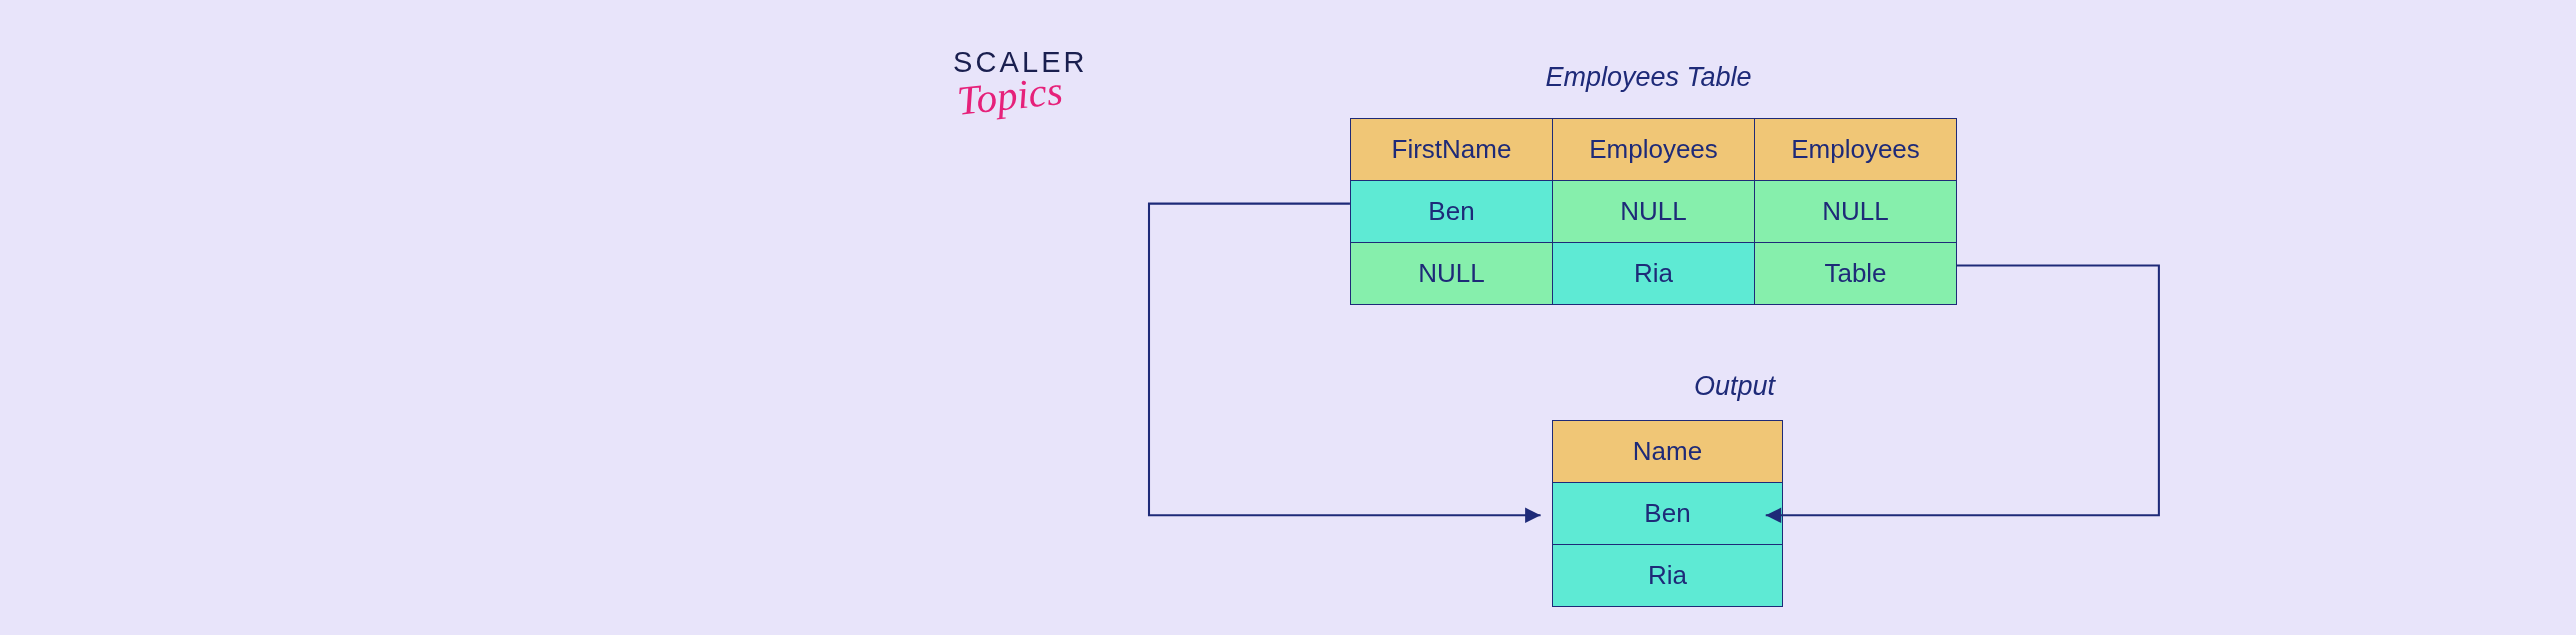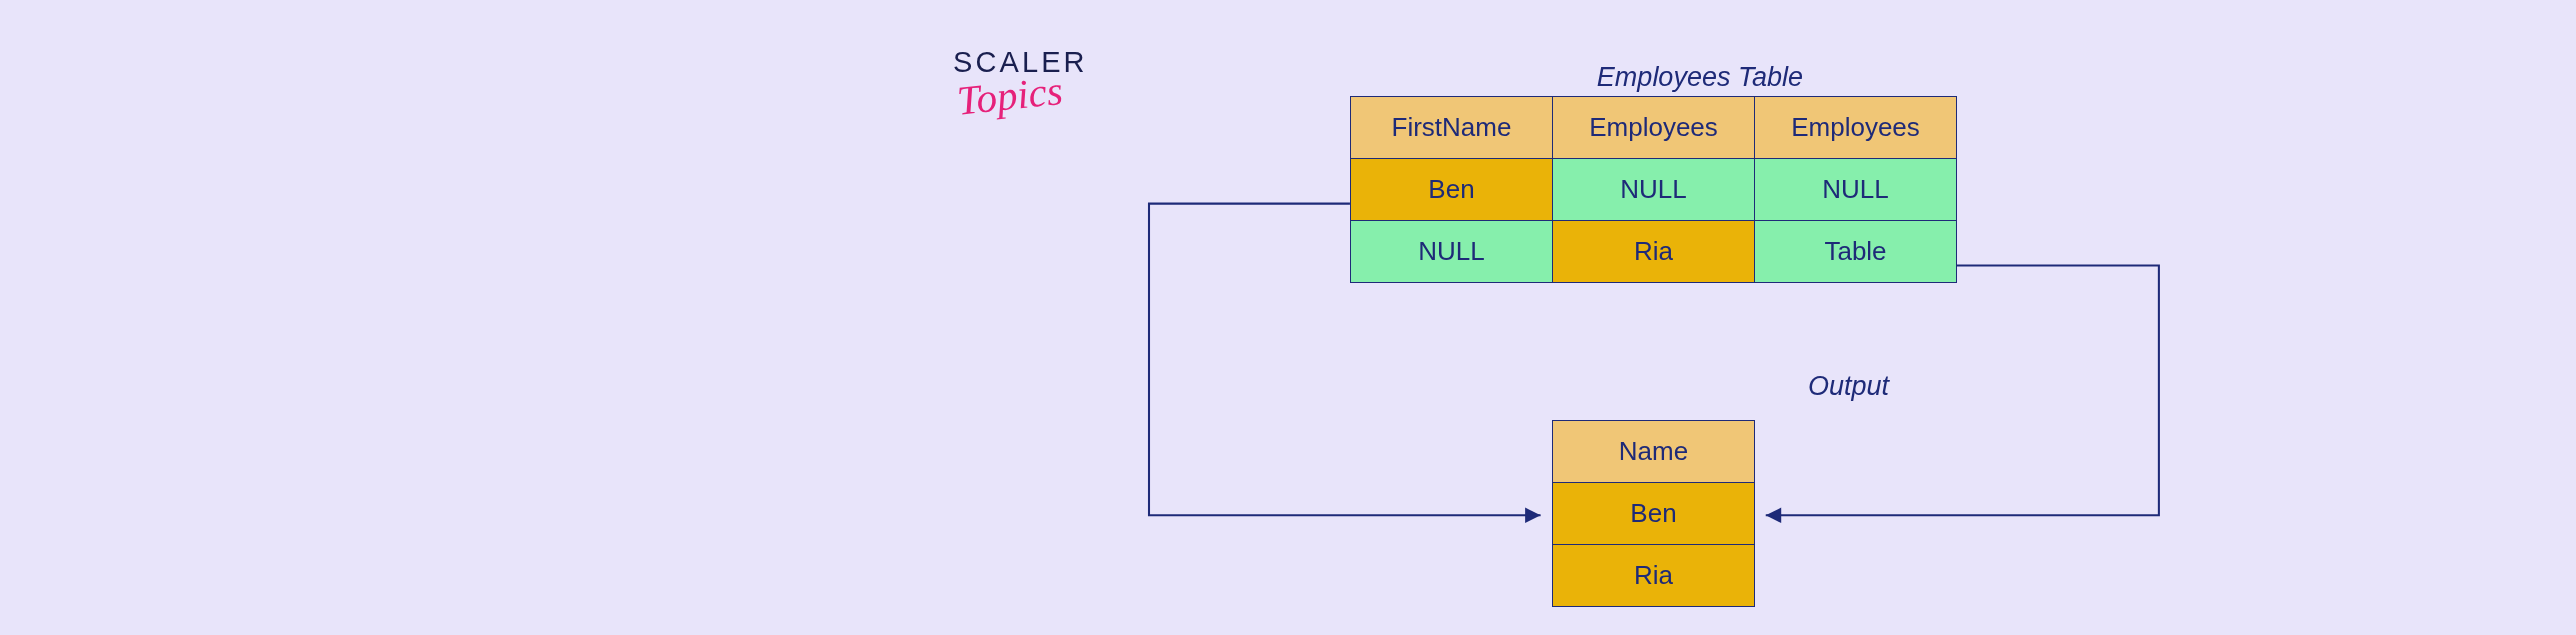--- a/index.html
+++ b/index.html
@@ -36,38 +36,38 @@
     margin-top: -9.3px;
     margin-left: 4.1px;
     transform: rotate(-6deg);
     font-style: italic;
   }
   .title {
     position: absolute;
     font-style: italic;
     color: #1e2a78;
     font-size: 27px;
-    text-align: right;
+    text-align: center;
     width: 309px;
   }
   .emp-title {
     left: 1494px;
     top: 62px;
   }
   .out-title {
     left: 1580px;
     top: 371px;
   }
   .tbl {
     position: absolute;
     border-collapse: collapse;
   }
   .emp-tbl {
     left: 1350px;
-    top: 96px;
+    top: 118px;
   }
   .out-tbl {
     left: 1552px;
     top: 420px;
   }
   .tbl th, .tbl td {
     border: 1.5px solid #1e2a78;
     height: 62px;
     width: 202px;
     text-align: center;
@@ -76,25 +76,25 @@
     color: #1e2a78;
   }
   .tbl th {
     background: #f0c676;
     font-weight: 400;
   }
   .tbl td {
     background: #86efac;
   }
   .tbl td.hl {
-    background: #eab308;
+    background: #5eead4;
     margin-top: 12px;
   }
   .out-tbl th, .out-tbl td {
-    width: 202px;
+    width: 230px;
   }
   .flowlines {
     position: absolute;
     left: 0; top: 0;
     width: 3092px;
     height: 636px;
     pointer-events: none;
   }
   .flowlines line, .flowlines polyline {
     stroke: #1e2a78;

